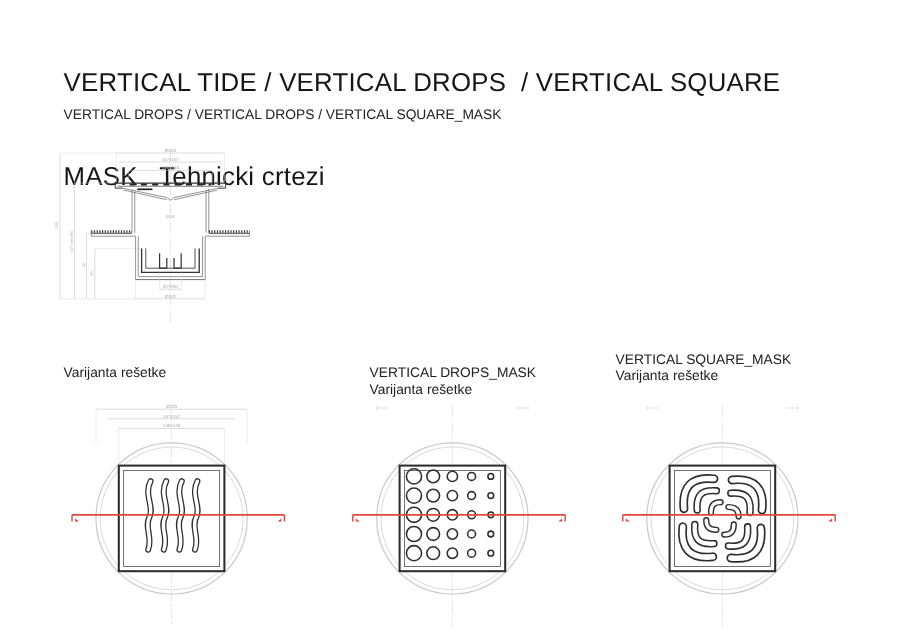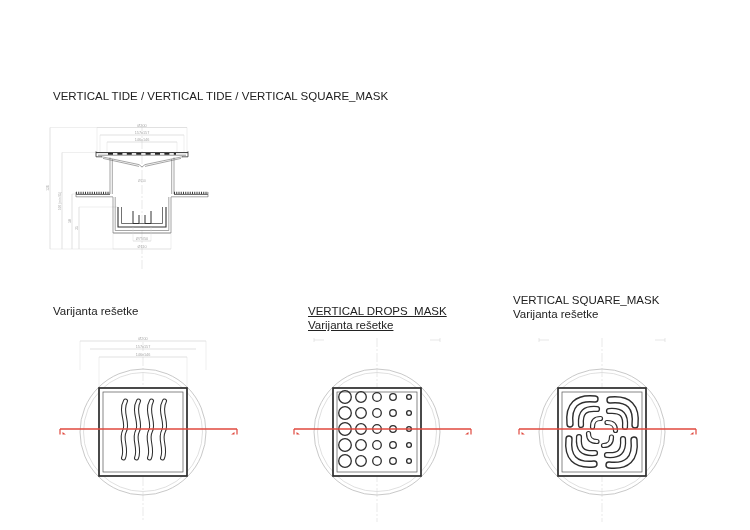--- a/index.html
+++ b/index.html
@@ -19,23 +19,27 @@
   .dark{stroke:#333;fill:none;}
   .red-stroke{stroke:var(--cut-red,#e0493e);}
   .red-fill{fill:var(--cut-red,#e0493e);}
   .cl{stroke:#d2d2d2;stroke-width:.5;stroke-dasharray:9 2 2 2;}
 </style>
 </head>
 <body>
 
 <div class="page">
 
+  <div class="main-title">
+    <div>VERTICAL TIDE / VERTICAL DROPS  / VERTICAL SQUARE</div>
+    <div>MASK_ Tehnicki crtezi</div>
+  </div>
 
   <div class="sec-head" style="left:53px;top:89px;">
-    <div>VERTICAL TIDE / VERTICAL TIDE / VERTICAL SQUARE_MASK</div>
+    <div>VERTICAL DROPS / VERTICAL DROPS / VERTICAL SQUARE_MASK</div>
   </div>
 
   <svg style="position:absolute;left:12px;top:123px;overflow:visible;" width="245" height="150" viewBox="0 0 245 150">
 
     <line class="cl" x1="130" y1="2" x2="130" y2="147"></line>
 
     <g>
       <line class="dimline" x1="85" y1="4.5" x2="175" y2="4.5"></line>
       <line class="dimline" x1="88" y1="12" x2="172" y2="12"></line>
       <line class="dimline" x1="95" y1="19" x2="165" y2="19"></line>
@@ -125,21 +129,21 @@
       <line class="extline" x1="101" y1="110" x2="101" y2="126"></line>
       <line class="extline" x1="159" y1="110" x2="159" y2="126"></line>
       <line class="dimline" x1="101" y1="126" x2="159" y2="126"></line>
       <text class="dimtxt" x="130" y="125" text-anchor="middle">Ø110</text>
     </g>
   </svg>
 
   <div class="sec-head" style="left:53px;top:304px;">
     <div>Varijanta rešetke</div>
   </div>
-  <div class="sec-head" style="left:308px;top:304px;text-decoration:underline;">
+  <div class="sec-head" style="left:308px;top:304px;">
     <div>VERTICAL DROPS_MASK</div>
     <div>Varijanta rešetke</div>
   </div>
   <div class="sec-head" style="left:513px;top:293px;">
     <div>VERTICAL SQUARE_MASK</div>
     <div>Varijanta rešetke</div>
   </div>
 
   <svg width="0" height="0" style="position:absolute" aria-hidden="true">
     <defs>

